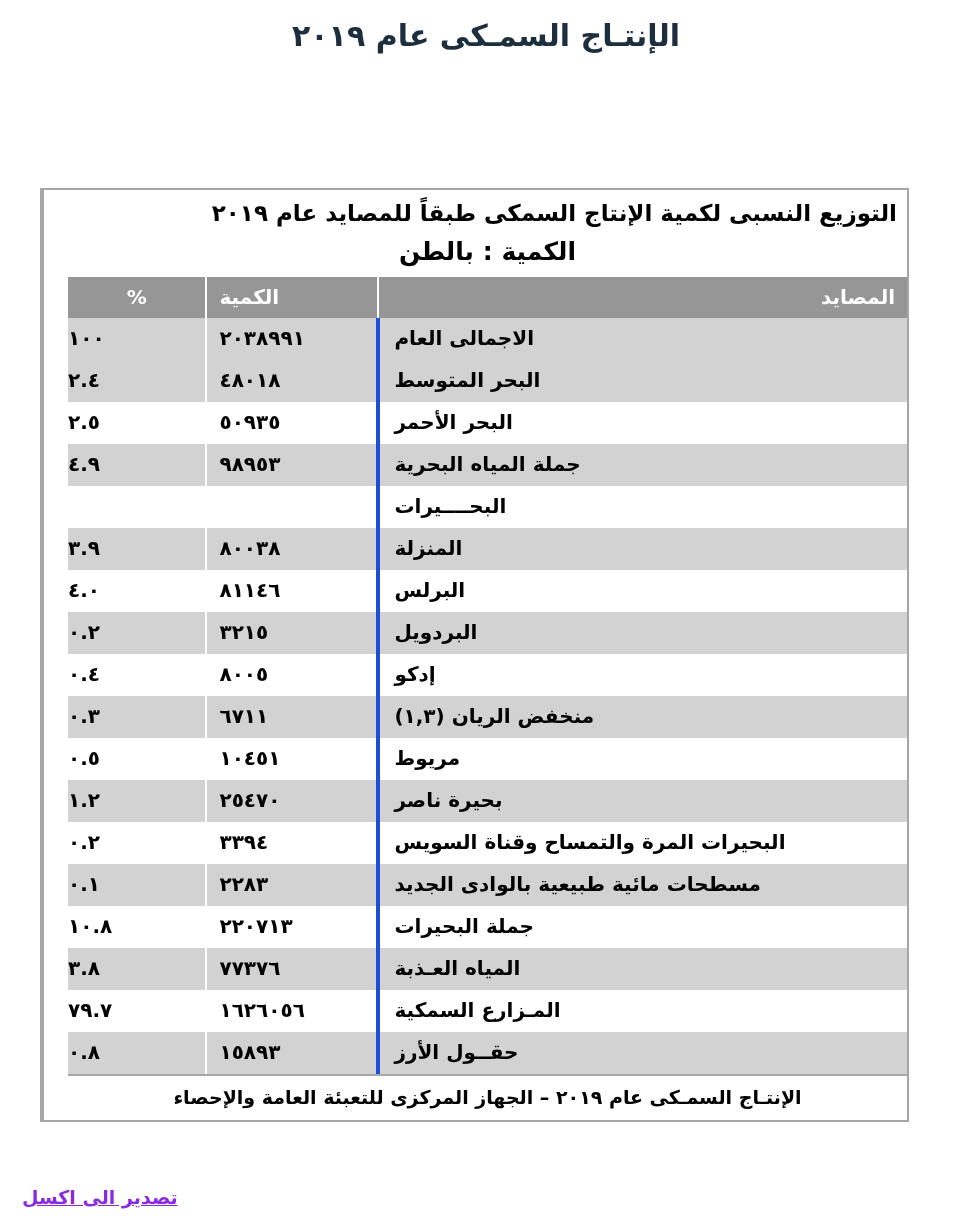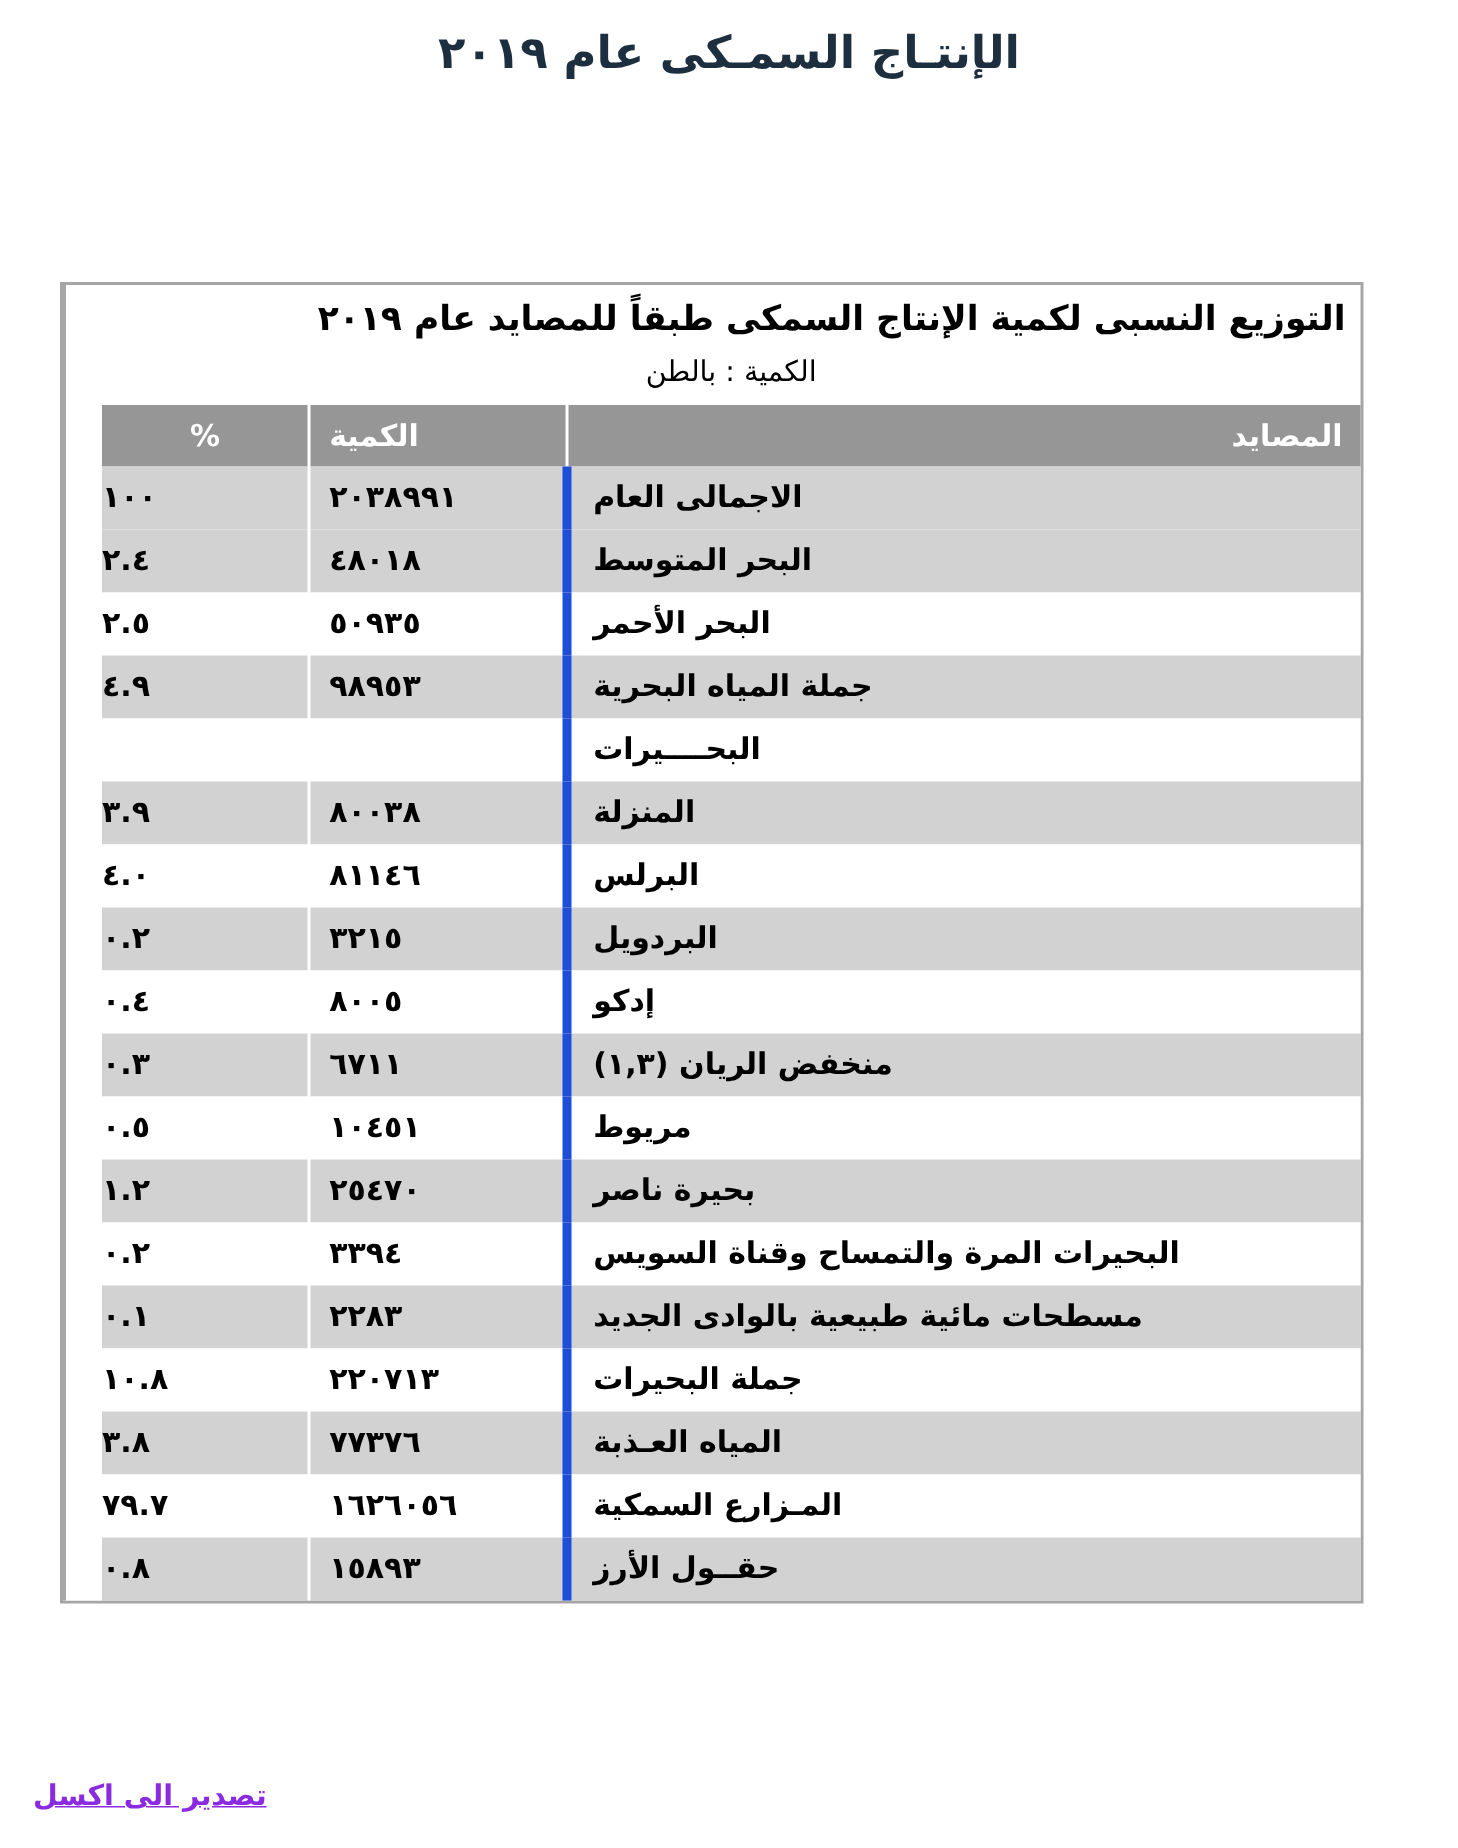--- a/index.html
+++ b/index.html
@@ -68,22 +68,22 @@
   .tbl-title {
     font-size: 23px;
     font-weight: bold;
     color: #000000;
     text-align: right;
     padding: 9px 10px 6px 6px;
     line-height: 1.3;
     white-space: nowrap;
   }
   .tbl-subtitle {
-    font-size: 19px;
-    font-weight: normal;
+    font-size: 25px;
+    font-weight: bold;
     color: #000000;
     text-align: center;
     padding: 2px 0 10px 0;
     line-height: 1.2;
   }
 
   
   table.fish {
     border-collapse: collapse;
     width: 100%;
@@ -127,21 +127,21 @@
   }
   table.fish td.cell-qty { text-align: left; }
   table.fish td.cell-pct { text-align: left; border-left: none; padding-left: 0; }
 
   table.fish tr.shade td { background: #d2d2d2; }
   table.fish tr.plain td { background: #ffffff; }
 
   
   table.fish tr.plain td.cell-qty,
   table.fish tr.plain td.cell-pct { border-left-color: #ffffff; }
-  table.fish td.cell-qty { border-right: 6px solid #1d4ed8; margin-top: 25px; }
+  table.fish td.cell-qty { border-right: 4px solid #1d4ed8; margin-top: 25px; }
   table.fish td.cell-pct { border-right: 2px solid #a6a6a6; }
   table.fish th.th-qty   { border-right: 2px solid #ffffff; }
   table.fish th.th-pct   { border-right: 2px solid #ffffff; }
 
   
   .source-row {
     border-top: 2px solid #a6a6a6;
     text-align: center;
     font-size: 19px;
     font-weight: bold;
@@ -284,19 +284,20 @@
               <td class="cell-pct">٧٩.٧</td>
             </tr>
             <tr class="shade">
               <td class="cell-name">حقــول الأرز</td>
               <td class="cell-qty">١٥٨٩٣</td>
               <td class="cell-pct">٠.٨</td>
             </tr>
           </tbody>
       </table>
 
+      <div class="source-row">الإنتـاج السمـكى عام ٢٠١٩ – الجهاز المركزى للتعبئة العامة والإحصاء</div>
     </div>
   </div>
 </div>
 
 <div class="export-wrap">
   <a class="export-link" href="#">تصدير الى اكسل</a>
 </div>
 
 </body></html>

